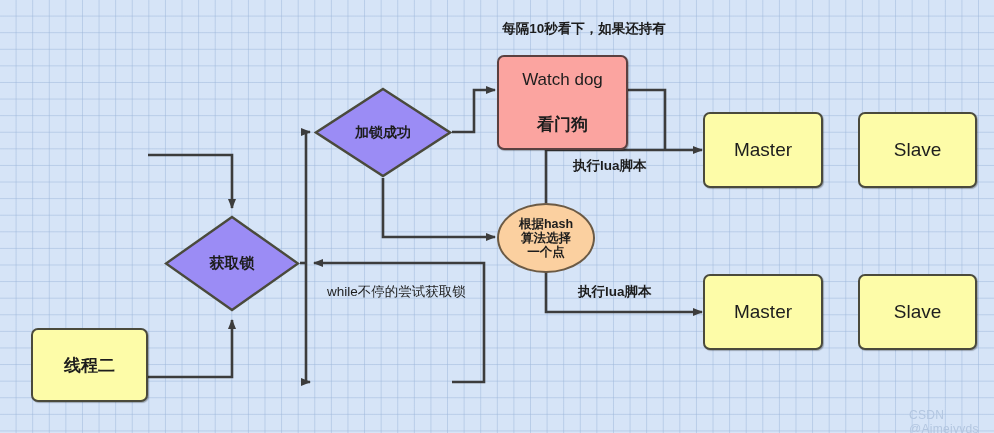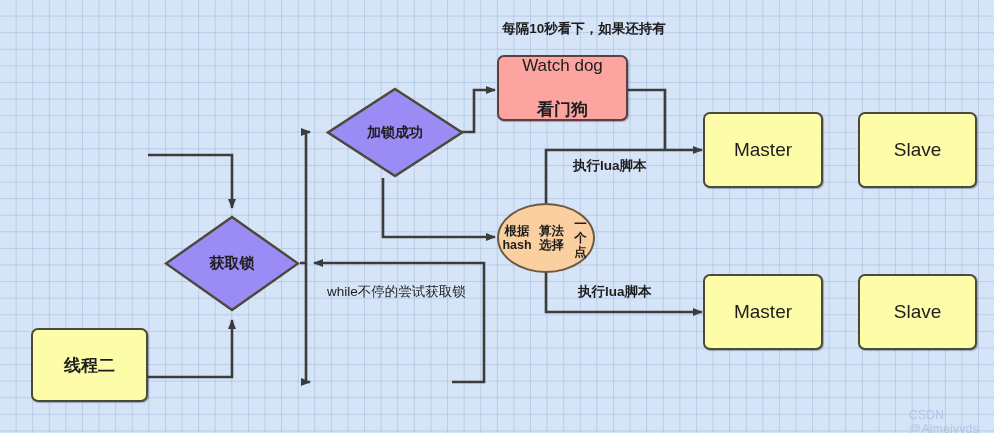--- a/index.html
+++ b/index.html
@@ -131,34 +131,34 @@
     <span>线程二</span>
   </div>
 
   <div class="diamond-wrap" style="left:164px; top:215px; width:136px; height:97px;">
     <svg width="136" height="97" viewBox="0 0 136 97">
       <polygon points="68,2 134,48.5 68,95 2,48.5" fill="#9b8cf5" stroke="#4a4a3c" stroke-width="2.4"></polygon>
     </svg>
     <div class="diamond-label" style="font-size:15px;">获取锁</div>
   </div>
 
-  <div class="diamond-wrap" style="left:314px; top:87px; width:138px; height:91px;margin-left:12px;">
+  <div class="diamond-wrap" style="left:314px; top:87px; width:138px; height:91px;">
     <svg width="138" height="91" viewBox="0 0 138 91">
       <polygon points="69,2 136,45.5 69,89 2,45.5" fill="#9b8cf5" stroke="#4a4a3c" stroke-width="2.4"></polygon>
     </svg>
     <div class="diamond-label" style="font-size:14px;">加锁成功</div>
   </div>
 
 
-  <div class="node rect pink" style="left:497px; top:55px; width:131px; height:66px; flex-direction:column; font-size:17px; line-height:1.3;gap:22px;">
+  <div class="node rect pink" style="left:497px; top:55px; width:131px; height:95px; flex-direction:column; font-size:17px; line-height:1.3;gap:22px;">
     <span>Watch dog</span>
     <span class="t-cjk-bold">看门狗</span>
   </div>
 
-  <div class="node ellipse t-cjk-bold" style="left:497px; top:203px; width:98px; height:70px; flex-direction:row; font-size:12.5px;">
+  <div class="node ellipse t-cjk-bold" style="left:497px; top:203px; width:98px; height:70px; flex-direction:column; font-size:12.5px;">
     <span>根据hash</span>
     <span>算法选择</span>
     <span>一个点</span>
   </div>
 
   <div class="node rect yellow" style="left:703px; top:112px; width:120px; height:76px; font-size:19px;">
     <span>Master</span>
   </div>
 
   <div class="node rect yellow" style="left:858px; top:112px; width:119px; height:76px; font-size:19px;">

